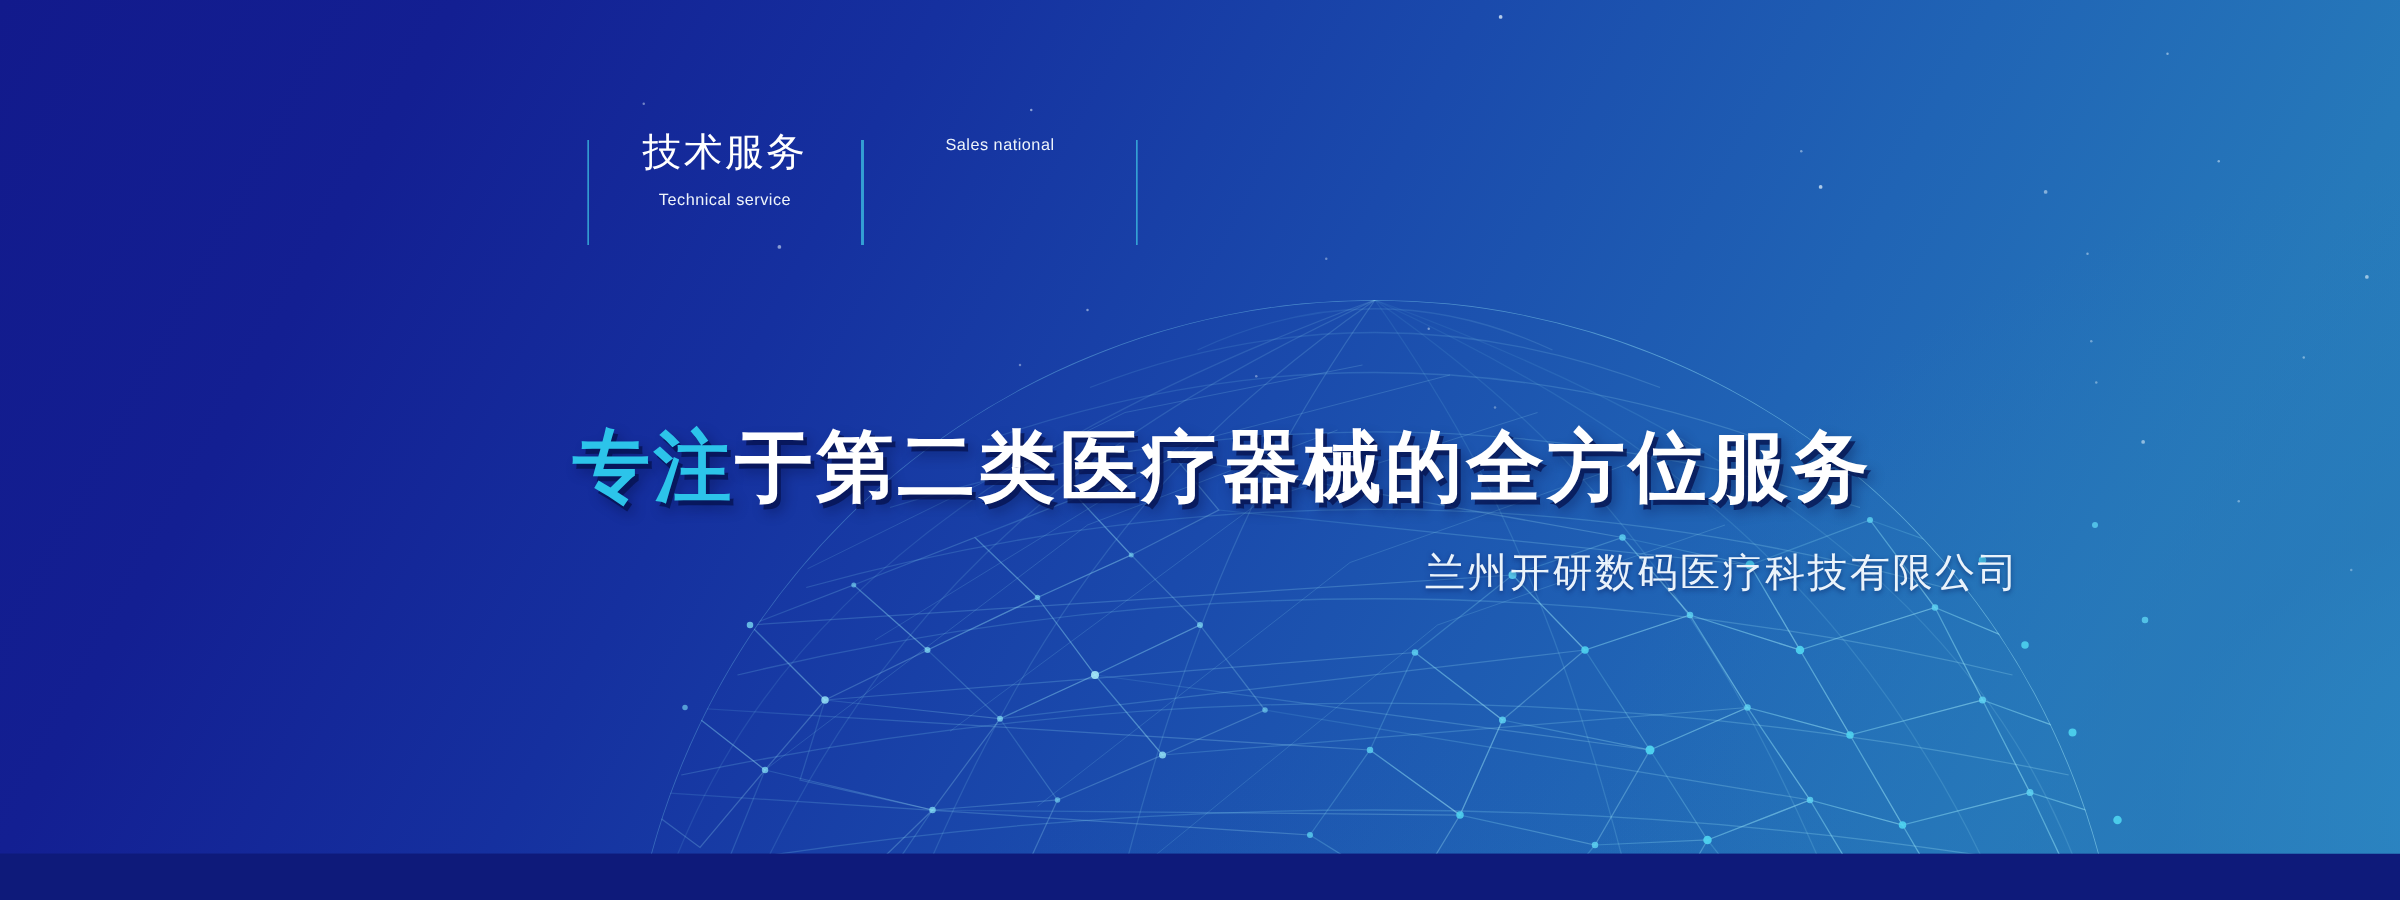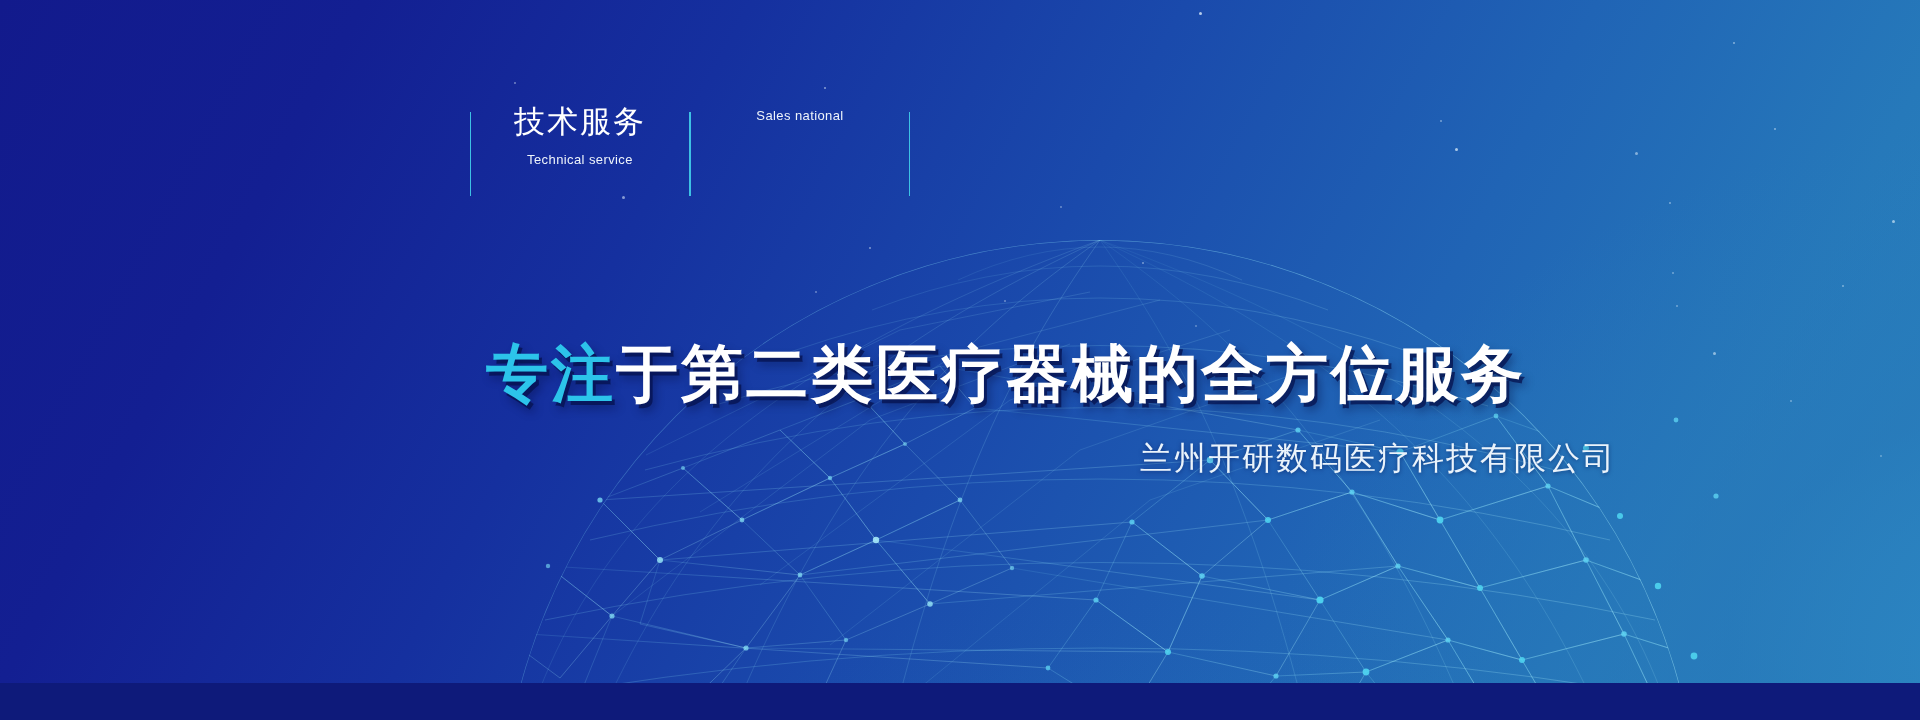--- a/index.html
+++ b/index.html
@@ -93,21 +93,21 @@
     position: absolute;
     left: 458px;
     top: 338px;
     font-size: 62px;
     line-height: 72px;
     font-weight: bold;
     letter-spacing: 3px;
     white-space: nowrap;
     text-shadow: 3px 4px 0 rgba(6,18,78,0.75), 5px 7px 10px rgba(4,12,60,0.45);
   }
-  .headline .hl-accent { color: #2cc4ea; margin-left: 28px; }
+  .headline .hl-accent { color: #2cc4ea; }
   .headline .hl-main   { color: #ffffff; margin-top: 32px; }
 
   
   .company {
     position: absolute;
     left: 1140px;
     top: 440px;
     color: #eaf3fb;
     font-size: 32px;
     line-height: 36px;

